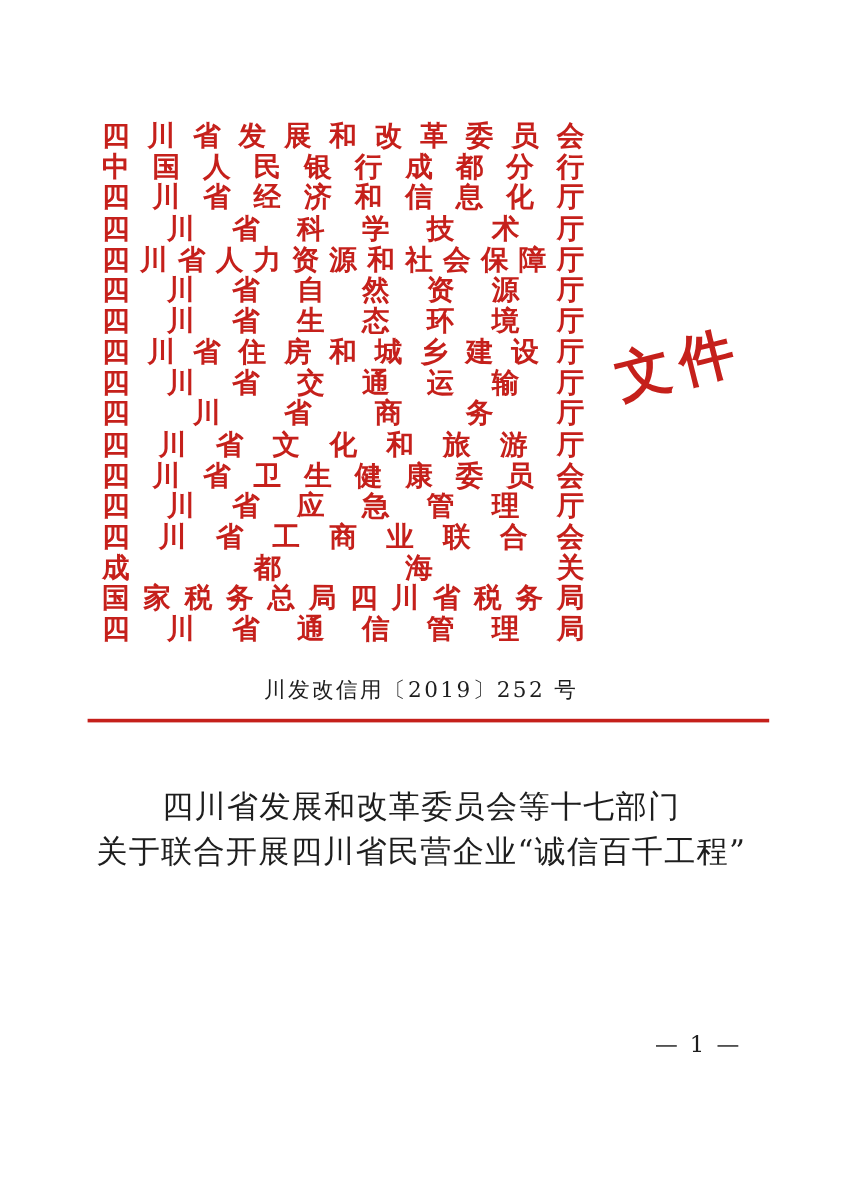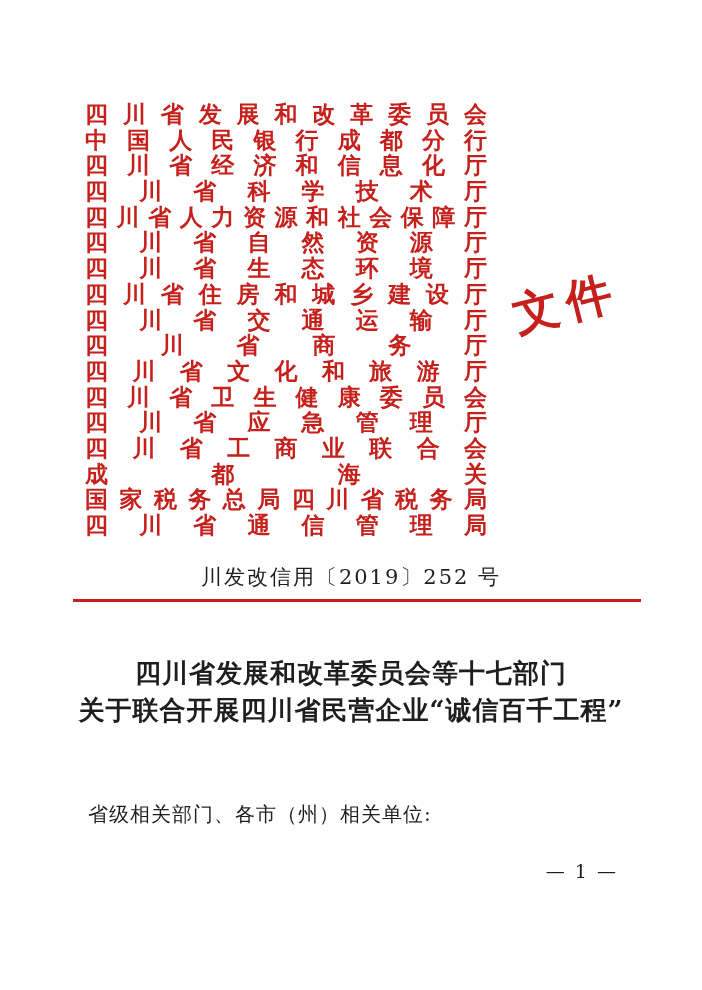--- a/index.html
+++ b/index.html
@@ -46,42 +46,42 @@
     transform: rotate(-14deg);
     transform-origin: left center;
   }
   
   .doc-number {
     position: absolute;
     left: 0;
     top: 563px;
     width: 702px;
     text-align: center;
-    font-size: 21px;
+    font-size: 18px;
     letter-spacing: 2px;
     color: var(--ink, #1e1e1e);
   }
   
   .red-rule {
     position: absolute;
     left: 73px;
     top: 599px;
     width: 568px;
     height: 3px;
     background: var(--red, #c5201b);
   }
   
   .title {
     position: absolute;
     left: 0;
     top: 655px;
     width: 702px;
     text-align: center;
     font-size: 26px;
-    font-weight: bold;
+    font-weight: normal;
     line-height: 37px;
     color: var(--ink, #1e1e1e);
     letter-spacing: 1px;
   }
   
   .salutation {
     position: absolute;
     left: 88px;
     top: 801px;
     font-size: 20px;
@@ -308,18 +308,17 @@
 
   <div class="doc-number">川发改信用〔2019〕252 号</div>
 
   <div class="red-rule"></div>
 
   <div class="title">
     <div>四川省发展和改革委员会等十七部门</div>
     <div>关于联合开展四川省民营企业“诚信百千工程”</div>
   </div>
 
-  <div class="salutation">省级相关部门、各市（州）相关单位:</div>
 
 
   <div class="page-number">— 1 —</div>
 
 </div>
 
 </body></html>

